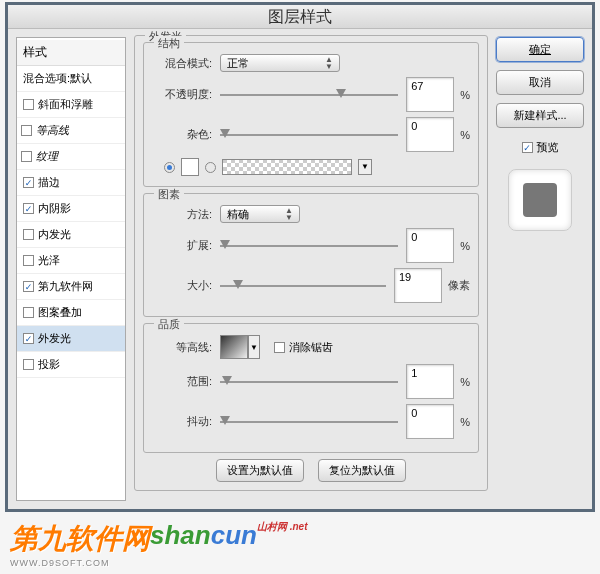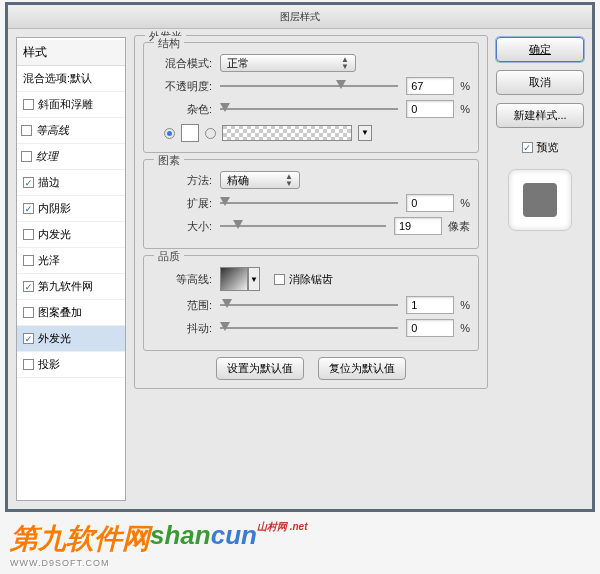--- a/index.html
+++ b/index.html
@@ -1,37 +1,37 @@
 <!DOCTYPE html>
 <html><head>
 <meta charset="utf-8">
 <style>
 * { box-sizing: border-box; margin: 0; padding: 0; font-family: "Microsoft YaHei", sans-serif; }
 body { background: #f5f5f5; width: 600px; height: 574px; position: relative; overflow: hidden; }
 .dialog { background: #e8e8e8; border: 3px solid #5a6a7a; width: 590px; height: 510px; margin: 2px auto 0; }
-.titlebar { background: linear-gradient(#f0f0f0,#d8d8d8); height: 24px; border-bottom: 1px solid #bbb; text-align: center; font-size: 10px; line-height: 24px; color: #333; }
+.titlebar { background: linear-gradient(#f0f0f0,#d8d8d8); height: 24px; border-bottom: 1px solid #bbb; text-align: center; font-size: 16px; line-height: 24px; color: #333; }
 .content { display: flex; height: calc(100% - 24px); }
 .sidebar { width: 110px; background: #fff; border: 1px solid #aaa; margin: 8px 4px 8px 8px; padding-top: 2px; }
 .sidebar-header { font-size: 12px; padding: 4px 6px; border-bottom: 1px solid #ddd; background: #f5f5f5; }
 .sidebar-item { font-size: 11px; padding: 5px 6px; border-bottom: 1px solid #eee; display: flex; align-items: center; gap: 4px; cursor: pointer; }
 .sidebar-item.selected { background: #d0e0f0; }
 .sidebar-item.indent { padding-left: 4px; font-style: italic; }
 .chk { width: 11px; height: 11px; border: 1px solid #888; background: #fff; display: inline-flex; align-items: center; justify-content: center; font-size: 9px; color: #1a5fb4; }
 .main { flex: 1; padding: 6px 4px 6px 4px; overflow: hidden; }
 .fieldset { border: 1px solid #b0b0b0; border-radius: 3px; margin-bottom: 6px; padding: 6px 8px 8px; position: relative; }
 .fieldset > .legend { position: absolute; top: -7px; left: 10px; background: #e8e8e8; padding: 0 4px; font-size: 11px; color: #444; }
 .row { display: flex; align-items: center; margin: 5px 0; font-size: 11px; }
 .row label { width: 60px; text-align: right; margin-right: 8px; color: #333; }
-.select { background: linear-gradient(#fff,#ddd); border: 1px solid #999; border-radius: 3px; height: 18px; width: 136px; display: flex; align-items: center; justify-content: space-between; padding: 0 6px; font-size: 11px; }
+.select { background: linear-gradient(#fff,#ddd); border: 1px solid #999; border-radius: 3px; height: 18px; width: 120px; display: flex; align-items: center; justify-content: space-between; padding: 0 6px; font-size: 11px; }
 .smallsel { width: 80px; }
 .arrows { font-size: 8px; line-height: 7px; color: #555; }
 .slider { flex: 1; height: 14px; position: relative; margin-right: 8px; }
 .slider-track { position: absolute; top: 6px; left: 0; right: 0; height: 2px; background: #999; }
 .slider-thumb { position: absolute; top: 1px; width: 0; height: 0; border-left: 5px solid transparent; border-right: 5px solid transparent; border-top: 9px solid #888; }
-.numbox { width: 48px; height: 18px; border: 1px solid #aaa; background: #fff; box-shadow: inset 1px 1px 2px rgba(0,0,0,.15); text-align: left; padding: 2px 4px; font-size: 11px; }
+.numbox { width: 48px; height: 35px; border: 1px solid #aaa; background: #fff; box-shadow: inset 1px 1px 2px rgba(0,0,0,.15); text-align: left; padding: 2px 4px; font-size: 11px; }
 .unit { margin-left: 6px; color: #333; }
 .color-row { display: flex; align-items: center; gap: 6px; margin: 6px 0 2px 12px; }
 .radio { width: 11px; height: 11px; border: 1px solid #888; border-radius: 50%; display: inline-flex; align-items: center; justify-content: center; }
 .radio.on::after { content: ""; width: 5px; height: 5px; background: #3a7bd5; border-radius: 50%; }
 .swatch { width: 18px; height: 18px; border: 1px solid #888; background: #fff; }
 .grad { width: 130px; height: 16px; border: 1px solid #888; background: repeating-conic-gradient(#ccc 0 25%, #fff 0 50%) 0/8px 8px; }
 .gradbtn { width: 14px; height: 16px; border: 1px solid #888; background: #eee; font-size: 8px; text-align: center; line-height: 14px; }
 .contour { width: 28px; height: 24px; border: 1px solid #888; background: linear-gradient(135deg,#333,#eee); display: inline-block; vertical-align: middle; }
 .contour-btn { width: 12px; height: 24px; border: 1px solid #888; background: #eee; display: inline-flex; align-items: center; justify-content: center; font-size: 8px; }
 .btn { background: linear-gradient(#fdfdfd,#dcdcdc); border: 1px solid #999; border-radius: 4px; padding: 3px 10px; font-size: 11px; cursor: pointer; }

